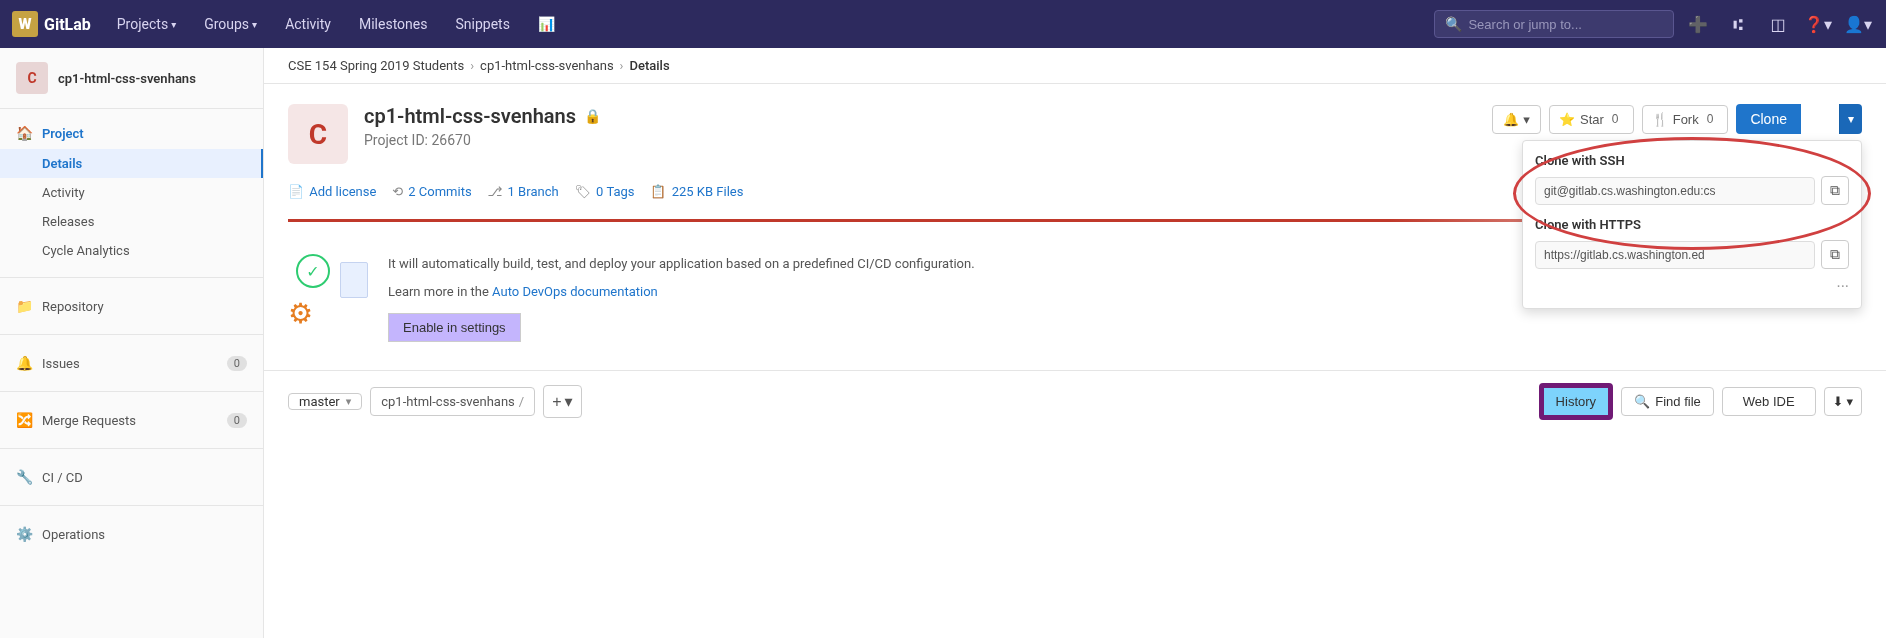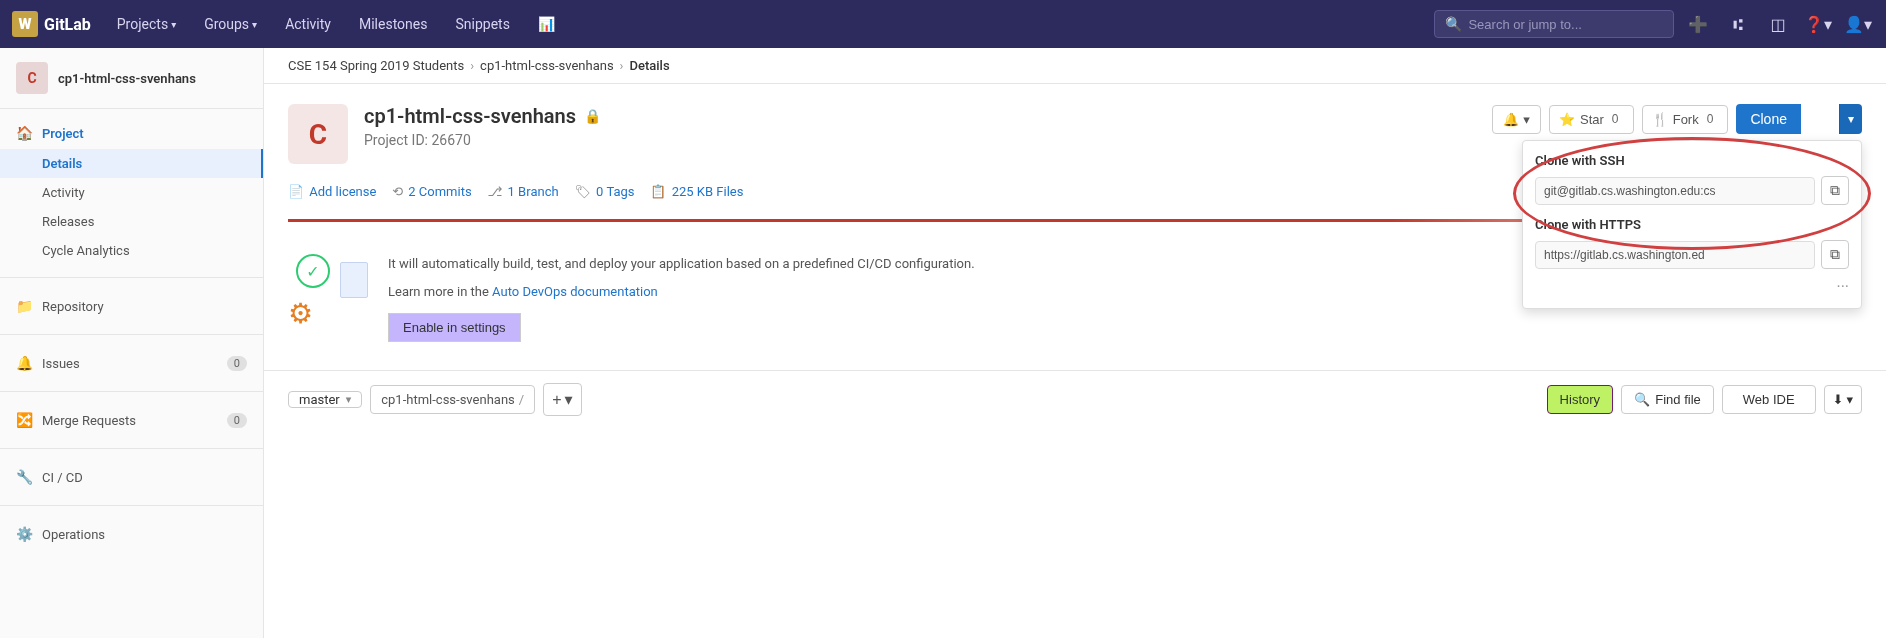--- a/index.html
+++ b/index.html
@@ -481,22 +481,22 @@
       padding: 6px 8px;
       cursor: pointer;
       color: #555;
       font-size: 16px;
       display: flex;
       align-items: center;
       gap: 3px;
     }
     .toolbar-spacer { flex: 1; }
     .btn-history {
-      border: 1px solid #701a75;
-      background: #bef264;
+      border: 5px solid #701a75;
+      background: #7dd3fc;
       border-radius: 4px;
       padding: 6px 12px;
       cursor: pointer;
       font-size: 13px;
       color: #333;
     }
     .btn-find-file {
       border: 1px solid #ccc;
       background: white;
       border-radius: 4px;

